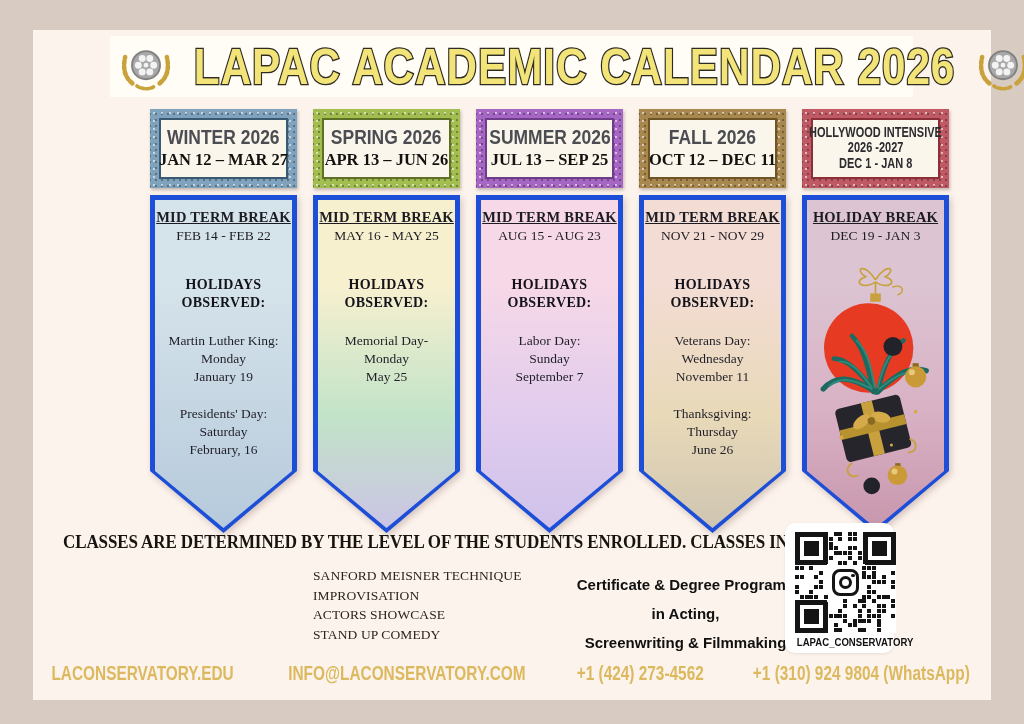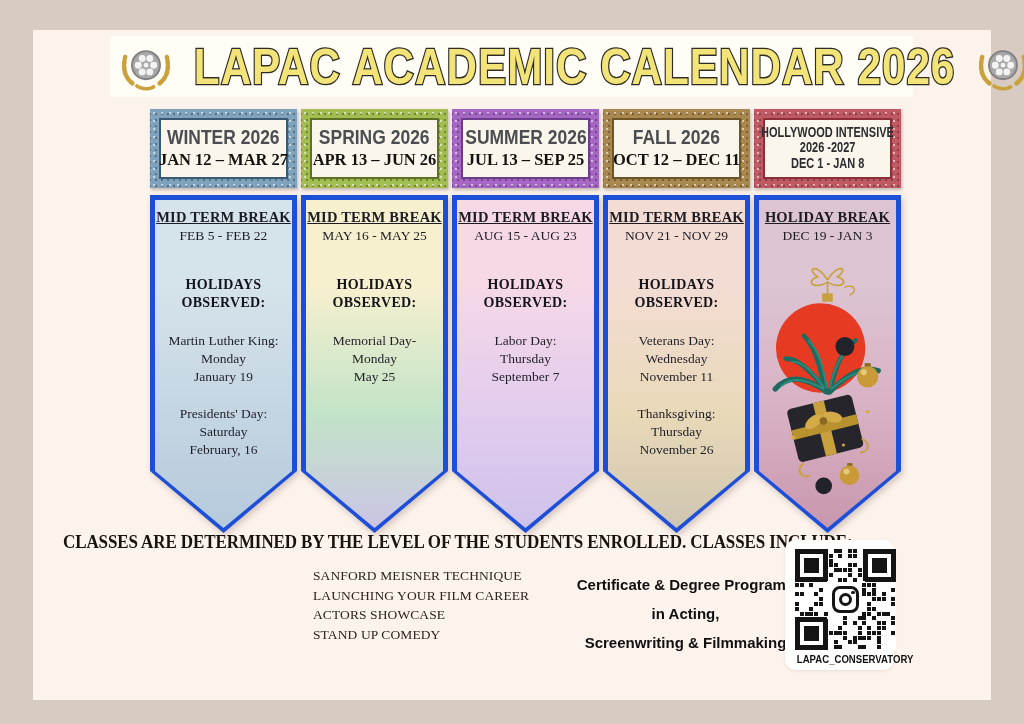--- a/index.html
+++ b/index.html
@@ -22,21 +22,21 @@
     padding:0 4px;
   }
   .award { width:64px; height:56px; flex:0 0 auto; display:flex; align-items:center; justify-content:center; }
   h1.main-title {
     flex:1; text-align:center; font-weight:bold; font-size:44px; letter-spacing:1px;
     white-space:nowrap; transform:scale(.96,1.14);
     -webkit-text-stroke:2.4px #2e2b23; paint-order:stroke fill;
   }
 
   
-  .columns { position:absolute; left:117px; top:79px; display:flex; gap:4px; }
+  .columns { position:absolute; left:117px; top:79px; display:flex; gap:16px; }
   .term { width:147px; display:flex; flex-direction:column; }
   .banner {
     height:79px; padding:9px;
     background-color:var(--frame);
     background-image:
       radial-gradient(circle, rgba(255,255,255,.55) 18%, rgba(255,255,255,0) 20%),
       radial-gradient(circle, rgba(0,0,0,.30) 20%, rgba(0,0,0,0) 22%);
     background-size:8px 8px, 6px 6px;
     background-position:0 0, 3px 2px;
     box-shadow:1px 2px 3px rgba(90,70,60,.35);
@@ -93,21 +93,21 @@
     position:absolute; font-family:"Liberation Serif", serif; font-size:13.5px;
     color:#2b251f; line-height:19.5px; letter-spacing:.1px; list-style:none;
   }
   .class-list-1 { left:100px; top:536px; }
   .class-list-2 { left:280px; top:536px; }
   .programs {
     position:absolute; left:505px; top:540px; width:295px; text-align:center;
     font-weight:bold; font-size:15px; color:#101010; line-height:29px; white-space:pre-line;
   }
   .qr-box {
-    position:absolute; left:752px; top:510px; width:109px;
+    position:absolute; left:752px; top:493px; width:109px;
     background:#ffffff; border-radius:10px; padding:9px 10px 5px;
     box-shadow:0 1px 3px rgba(120,100,90,.15);
   }
   .qr-grid { position:relative; width:101px; height:101px; margin:0 auto; background:#fff; }
   .qr-grid i { position:absolute; width:4px; height:4px; background:#141414; }
   .finder { position:absolute; width:33px; height:33px; border:5px solid #141414; background:#fff; }
   .finder::after { content:""; position:absolute; inset:4px; background:#141414; }
   .finder.tl { left:0; top:0; } .finder.tr { right:0; top:0; } .finder.bl { left:0; bottom:0; }
   .ig-badge {
     position:absolute; left:50%; top:50%; transform:translate(-50%,-50%);
@@ -170,21 +170,21 @@
       <header class="banner">
         <div class="banner-inner">
           <div class="term-name">WINTER 2026</div>
           <div class="term-dates">JAN 12 – MAR 27</div>
         </div>
       </header>
       <div class="pennant-shadow">
         <div class="pennant">
           <div class="pennant-fill">
             <div class="break-label">MID TERM BREAK</div>
-            <div class="break-dates">FEB 5 - FEB 22</div>
+            <div class="break-dates">FEB 14 - FEB 22</div>
             <div class="holidays-label">HOLIDAYS
 OBSERVED:</div>
             <div class="holiday">Martin Luther King:
 Monday
 January 19</div>
             <div class="holiday">Presidents' Day:
 Saturday
 February, 16</div>
           </div>
         </div>
@@ -221,21 +221,21 @@
         </div>
       </header>
       <div class="pennant-shadow">
         <div class="pennant">
           <div class="pennant-fill">
             <div class="break-label">MID TERM BREAK</div>
             <div class="break-dates">AUG 15 - AUG 23</div>
             <div class="holidays-label">HOLIDAYS
 OBSERVED:</div>
             <div class="holiday">Labor Day:
-Thursday
+Sunday
 September 7</div>
           </div>
         </div>
       </div>
     </section>
 
     <section class="term" style="--frame: #a8884e; --edge: #6d5526; --g-top: #f3dcd3; --g-mid: #e8d9b8; --g-bot: #cfc5b1;">
       <header class="banner">
         <div class="banner-inner">
           <div class="term-name">FALL 2026</div>
@@ -247,21 +247,21 @@
           <div class="pennant-fill">
             <div class="break-label">MID TERM BREAK</div>
             <div class="break-dates">NOV 21 - NOV 29</div>
             <div class="holidays-label">HOLIDAYS
 OBSERVED:</div>
             <div class="holiday">Veterans Day:
 Wednesday
 November 11</div>
             <div class="holiday">Thanksgiving:
 Thursday
-November 26</div>
+June 26</div>
           </div>
         </div>
       </div>
     </section>
 
     <section class="term small" style="--frame: #bf5a64; --edge: #8c2f38; --g-top: #dcc4d2; --g-mid: #d8b0c3; --g-bot: #c897ad;">
       <header class="banner">
         <div class="banner-inner">
           <div class="term-name">HOLLYWOOD INTENSIVE</div>
           <div class="term-name2">2026 -2027</div>
@@ -329,21 +329,21 @@
       </div>
     </section>
 
   </div>
 
   <div class="classes-heading">CLASSES ARE DETERMINED BY THE LEVEL OF THE STUDENTS ENROLLED. CLASSES INCLUDE:</div>
 
 
   <ul class="class-list class-list-2">
     <li>SANFORD MEISNER TECHNIQUE</li>
-    <li>LAUNCHING YOUR FILM CAREER</li>
+    <li>IMPROVISATION</li>
     <li>ACTORS SHOWCASE</li>
     <li>STAND UP COMEDY</li>
   </ul>
 
   <div class="programs">Certificate &amp; Degree Programs
 in Acting,
 Screenwriting &amp; Filmmaking</div>
 
   <div class="qr-box">
     <div class="qr-grid">
@@ -455,14 +455,20 @@
         <i style="left:81.8px;top:91.4px"></i>
         <i style="left:38.5px;top:96.2px"></i>
         <i style="left:43.3px;top:96.2px"></i>
         <i style="left:62.5px;top:96.2px"></i>
         <i style="left:67.3px;top:96.2px"></i>
         <i style="left:81.8px;top:96.2px"></i>
       </div>
     <div class="qr-caption">LAPAC_CONSERVATORY</div>
   </div>
 
+  <div class="footer-line" style="color: rgb(220, 185, 95);">
+    <span>LACONSERVATORY.EDU</span>
+    <span>INFO@LACONSERVATORY.COM</span>
+    <span>+1 (424) 273-4562</span>
+    <span>+1 (310) 924 9804 (WhatsApp)</span>
+  </div>
 
 </div>
 
 </body></html>

